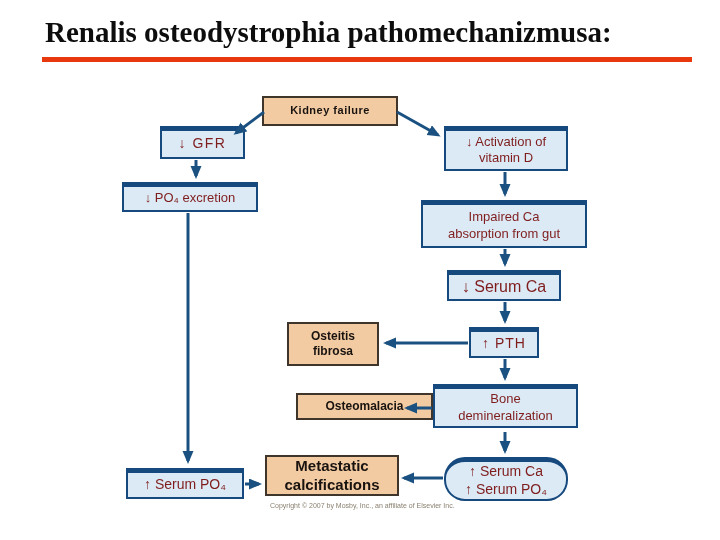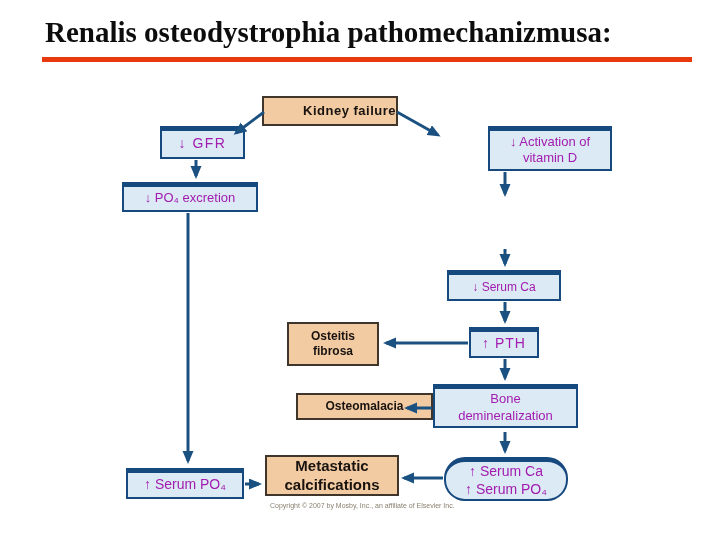--- a/index.html
+++ b/index.html
@@ -34,21 +34,21 @@
     align-items: center;
     justify-content: center;
     text-align: center;
     z-index: 2;
     line-height: 1.25;
   }
   .box.blue {
     background: #dceaf5;
     border: 2px solid #16497e;
     border-top: 5px solid #16497e;
-    color: #a21caf;
+    color: #7f1d1d;
     font-size: 13px;
   }
   .box.peach {
     background: #f3cba2;
     border: 2px solid #40352a;
     color: #191310;
     font-weight: bold;
     font-size: 12px;
   }
   .box .ln { display: block; white-space: nowrap; }
@@ -69,39 +69,43 @@
   }
 </style>
 </head>
 <body>
 
 <div id="slide">
 
   <div id="title">Renalis osteodystrophia pathomechanizmusa:</div>
   <div id="title-rule"></div>
 
-  <div class="box peach" style="left:262px; top:96px; width:136px; height:30px; font-size:13px; letter-spacing:0.5px;align-items:flex-end;">
+  <div class="box peach" style="left:262px; top:96px; width:136px; height:30px; font-size:11px; letter-spacing:0.5px;">
     <span class="ln">Kidney failure</span>
   </div>
 
   <div class="box blue" style="left:160px; top:126px; width:85px; height:33px; font-size:14px; letter-spacing:1.5px;">
     <span class="ln">↓ GFR</span>
   </div>
 
-  <div class="box blue" style="left:444px; top:126px; width:124px; height:45px;margin-left:44px;">
+  <div class="box blue" style="left:444px; top:126px; width:124px; height:45px;">
     <span class="ln">↓ Activation of</span>
     <span class="ln">vitamin D</span>
   </div>
 
   <div class="box blue" style="left:122px; top:182px; width:136px; height:30px;">
     <span class="ln">↓ PO₄ excretion</span>
   </div>
 
+  <div class="box blue" style="left:421px; top:200px; width:166px; height:48px;">
+    <span class="ln">Impaired Ca</span>
+    <span class="ln">absorption from gut</span>
+  </div>
 
-  <div class="box blue" style="left:447px; top:270px; width:114px; height:31px; font-size:12px;">
+  <div class="box blue" style="left:447px; top:270px; width:114px; height:31px; font-size:16px;">
     <span class="ln">↓ Serum Ca</span>
   </div>
 
   <div class="box blue" style="left:469px; top:327px; width:70px; height:31px; font-size:14px; letter-spacing:1px;">
     <span class="ln">↑ PTH</span>
   </div>
 
   <div class="box peach" style="left:287px; top:322px; width:92px; height:44px;">
     <span class="ln">Osteitis</span>
     <span class="ln">fibrosa</span>

